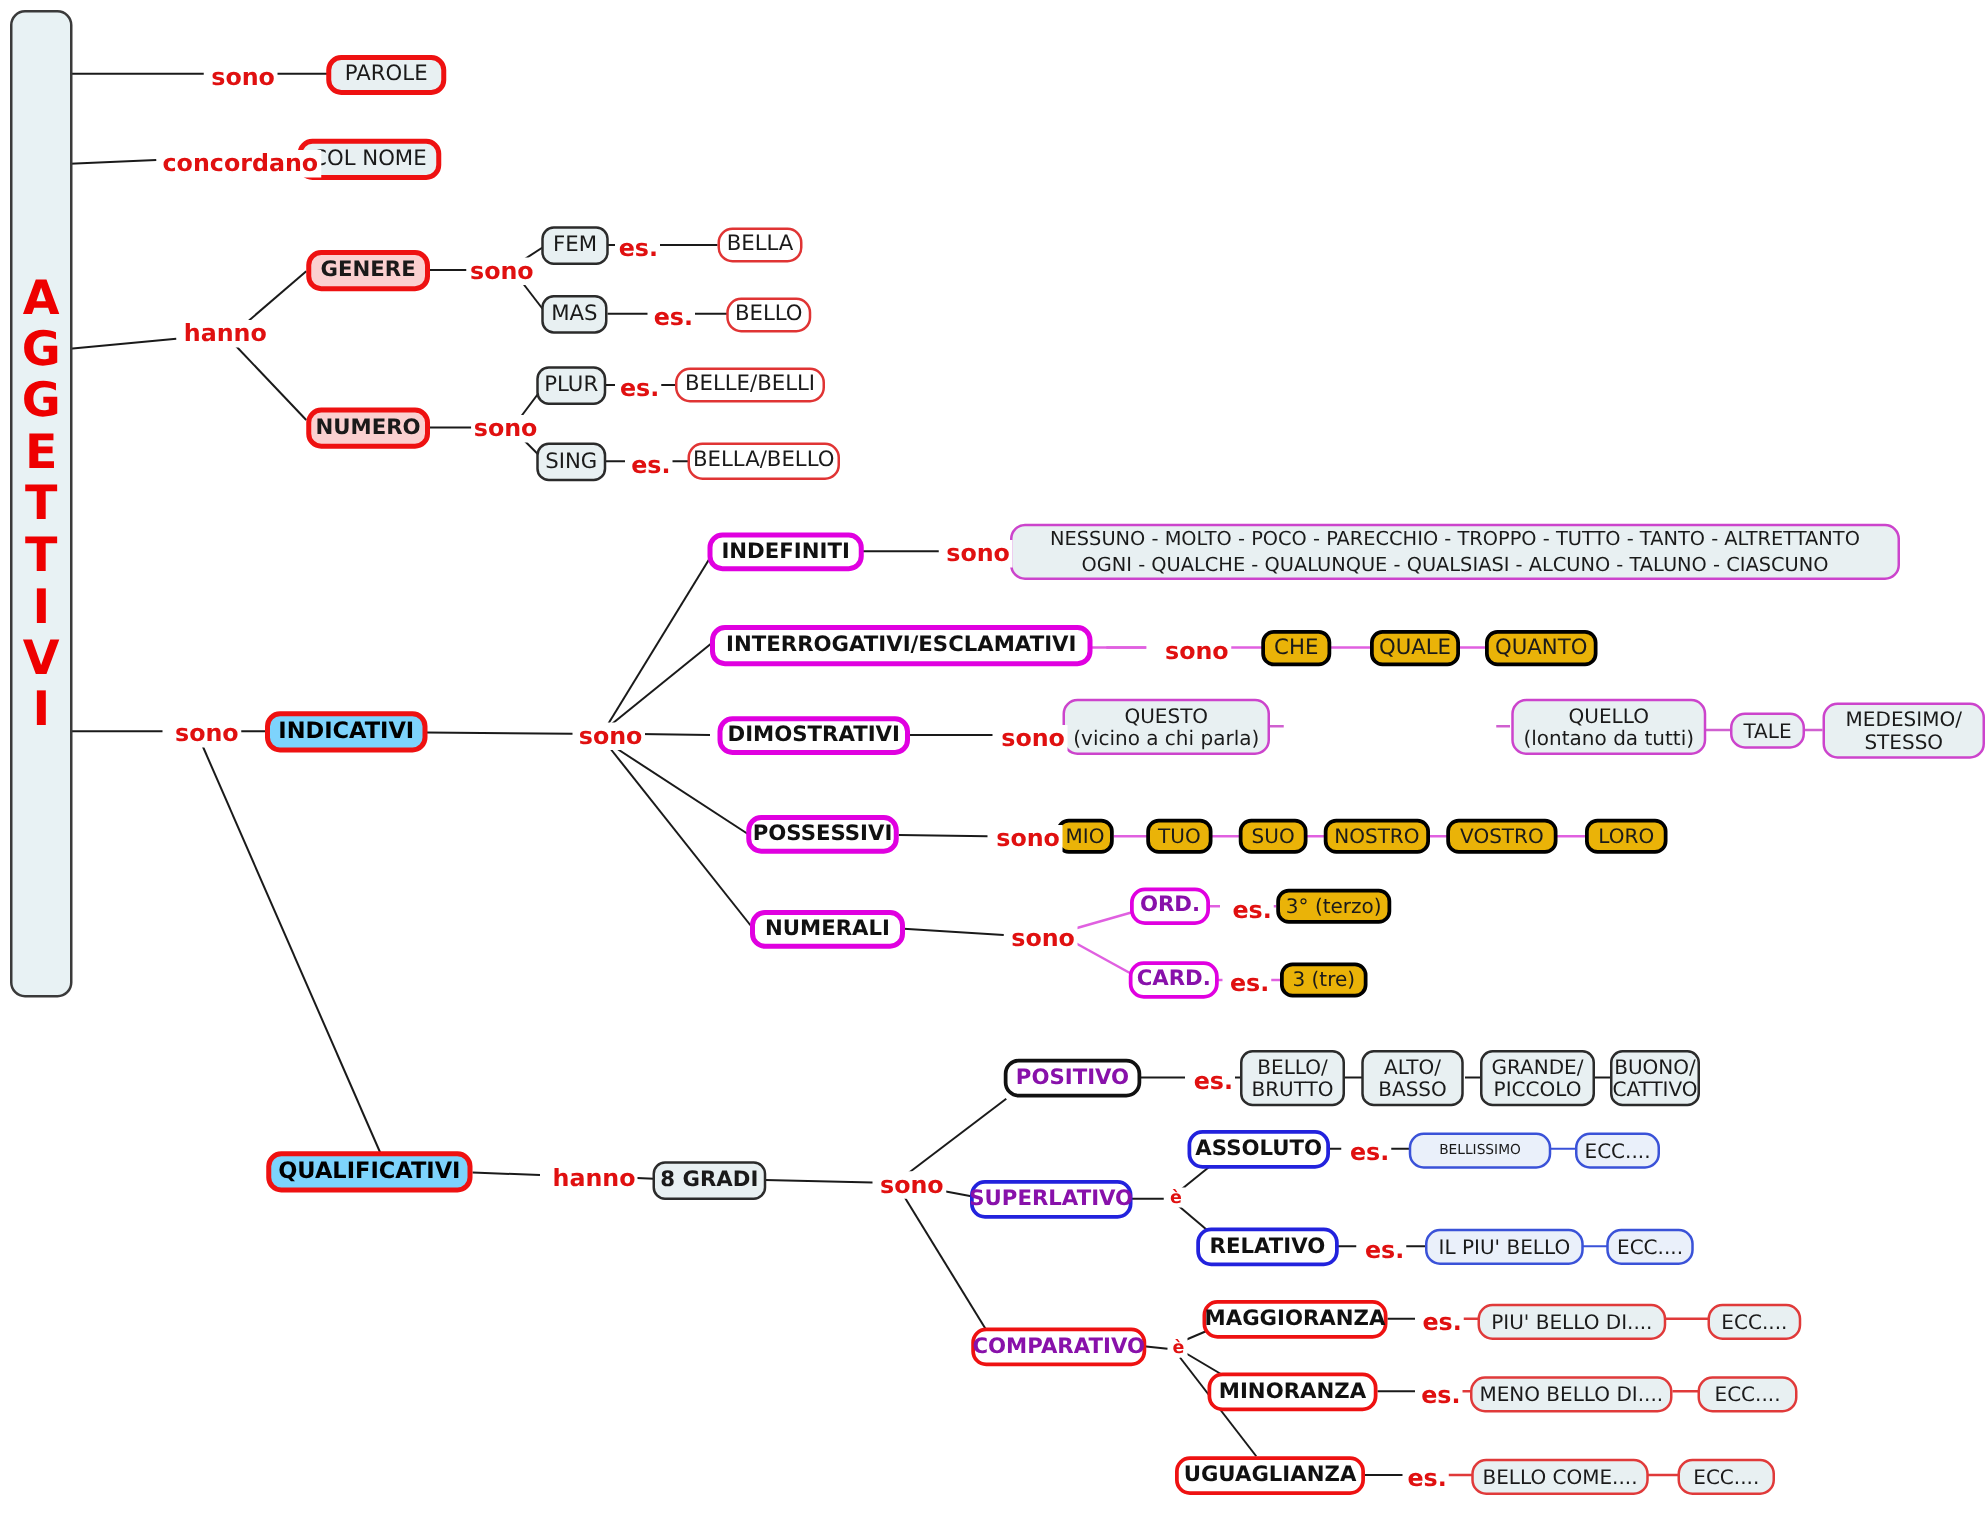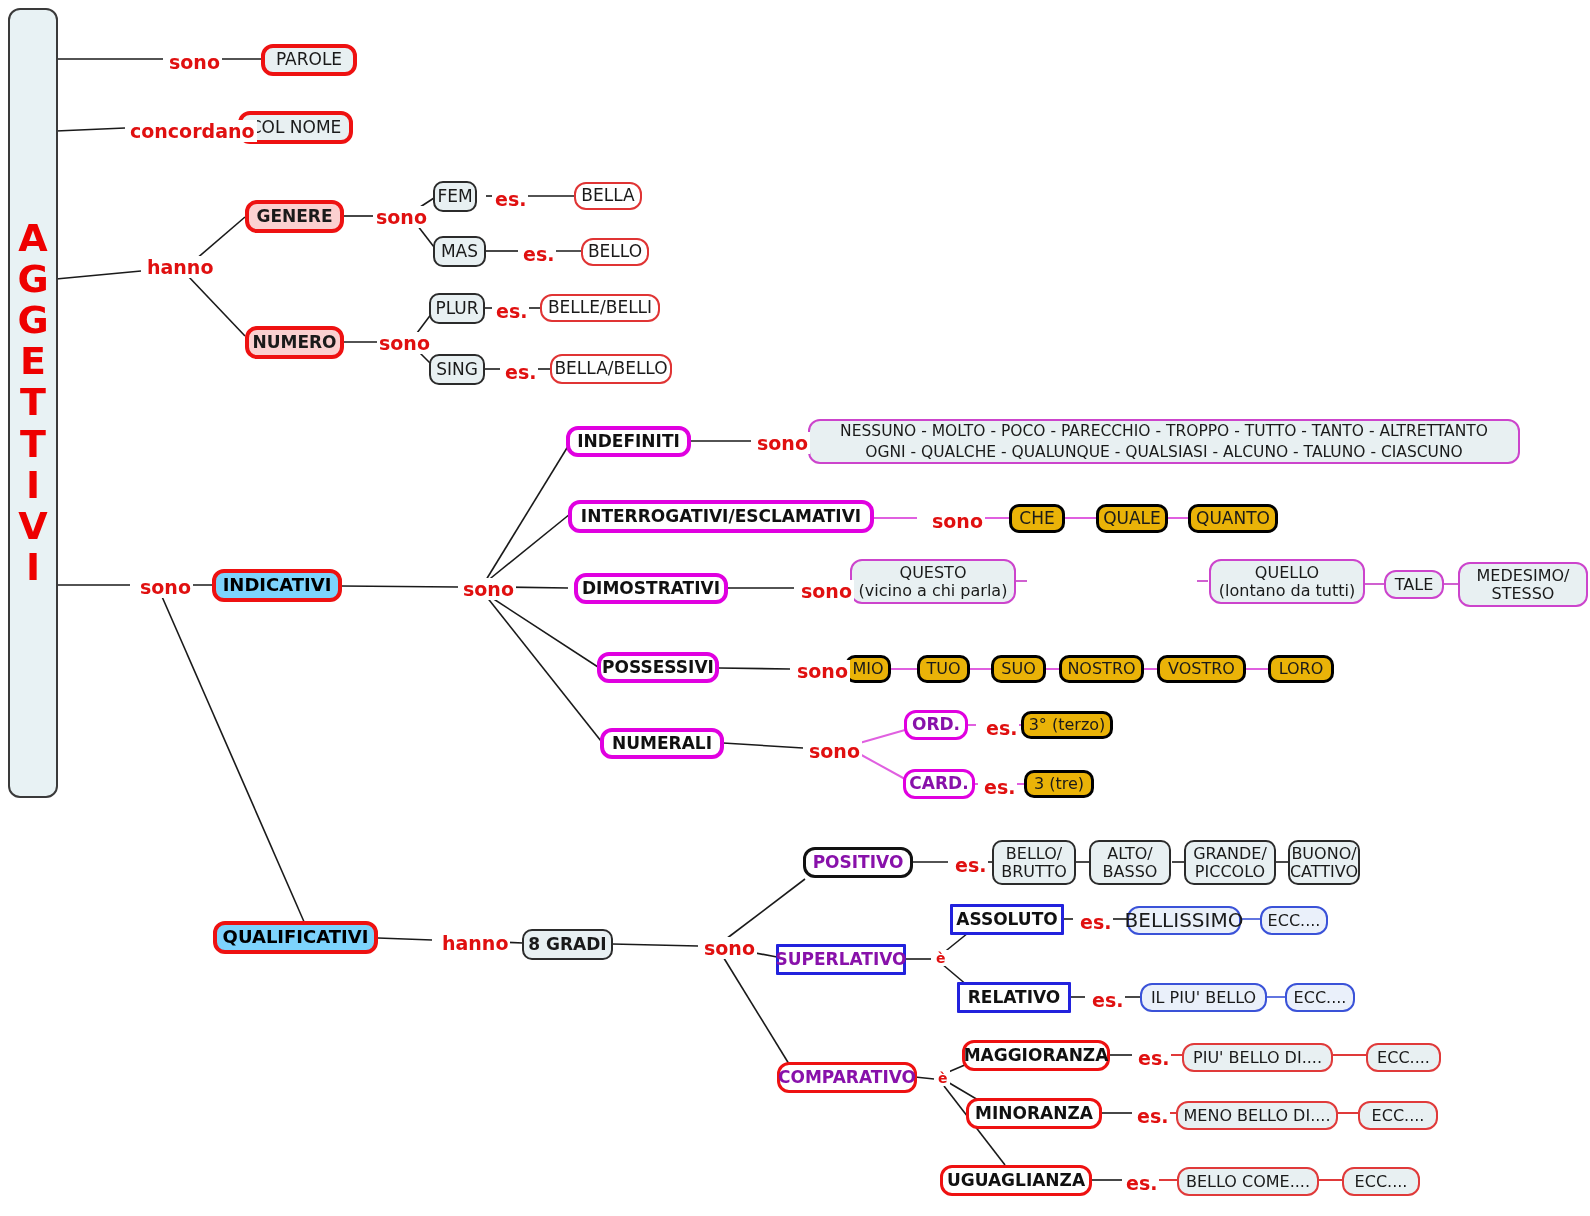--- a/index.html
+++ b/index.html
@@ -17,21 +17,21 @@
   .v-redfill{background:#fbd0d0;border:4px solid #ee1111;border-radius:12px;font-weight:bold;}
   .v-redthin{background:#ffffff;border:2px solid #e03434;border-radius:12px;}
   .v-yellow{background:#7dd3fc;border:4px solid #ee1111;border-radius:12px;font-weight:bold;color:#000;}
   .v-magenta{background:#ffffff;border:4px solid #e000e0;border-radius:12px;font-weight:bold;color:#111;}
   .v-magthin{background:#e8f0f2;border:2px solid #cc44cc;border-radius:12px;}
   .v-magthin2{background:#eab308;border:3px solid #000000;border-radius:10px;}
   .v-purpletxt{background:#ffffff;border:3px solid #e000e0;border-radius:12px;
                font-weight:bold;color:#8811aa;}
   .v-blackpurple{background:#ffffff;border:3px solid #111;border-radius:12px;
                font-weight:bold;color:#8811aa;}
-  .v-blue{background:#ffffff;border:3px solid #2222dd;border-radius:1px;font-weight:bold;color:#111;}
+  .v-blue{background:#ffffff;border:3px solid #2222dd;border-radius:12px;font-weight:bold;color:#111;}
   .v-bluethin{background:#eaf0fa;border:2px solid #3a52d8;border-radius:12px;}
   .v-redtxtbox{background:#ffffff;border:3px solid #ee1111;border-radius:12px;
                font-weight:bold;color:#8811aa;}
   .v-redbold{background:#ffffff;border:3px solid #ee1111;border-radius:12px;font-weight:bold;color:#111;}
   .v-redlight{background:#e8f0f2;border:2px solid #e03a3a;border-radius:12px;}
 
   .title-bar{position:absolute;left:8px;top:8px;width:46px;height:786px;
              background:#e8f2f4;border:2px solid #3a3a3a;border-radius:12px;
              display:flex;flex-direction:column;align-items:center;
              justify-content:center;z-index:4;}
@@ -223,21 +223,21 @@
   <div class="elabel" style="left:1136px;top:1047px;">es.</div>
   <div class="elabel" style="left:1135px;top:1105px;">es.</div>
   <div class="elabel" style="left:1124px;top:1172px;">es.</div>
 
   <div class="node v-redthick" style="left:261px;top:44px;width:96px;height:32px;">PAROLE</div>
   <div class="node v-redthick" style="left:238px;top:111px;width:115px;height:33px;">COL NOME</div>
 
   <div class="node v-redfill" style="left:245px;top:200px;width:99px;height:33px;">GENERE</div>
   <div class="node v-redfill" style="left:245px;top:326px;width:99px;height:33px;">NUMERO</div>
 
-  <div class="node v-plain" style="left:433px;top:181px;width:44px;height:31px;">FEM</div>
+  <div class="node v-plain" style="left:433px;top:181px;width:54px;height:31px;">FEM</div>
   <div class="node v-plain" style="left:433px;top:236px;width:53px;height:31px;">MAS</div>
   <div class="node v-plain" style="left:429px;top:293px;width:56px;height:31px;">PLUR</div>
   <div class="node v-plain" style="left:429px;top:354px;width:56px;height:31px;">SING</div>
 
   <div class="node v-redthin" style="left:574px;top:182px;width:68px;height:28px;">BELLA</div>
   <div class="node v-redthin" style="left:581px;top:238px;width:68px;height:28px;">BELLO</div>
   <div class="node v-redthin" style="left:540px;top:294px;width:120px;height:28px;">BELLE/BELLI</div>
   <div class="node v-redthin" style="left:550px;top:354px;width:122px;height:30px;">BELLA/BELLO</div>
 
   <div class="node v-yellow" style="left:212px;top:569px;width:130px;height:33px;font-size:18px;">INDICATIVI</div>
@@ -284,21 +284,21 @@
 BRUTTO</div>
   <div class="node v-plain" style="left:1089px;top:840px;width:82px;height:45px;font-size:16px;">ALTO/
 BASSO</div>
   <div class="node v-plain" style="left:1184px;top:840px;width:92px;height:45px;font-size:16px;">GRANDE/
 PICCOLO</div>
   <div class="node v-plain" style="left:1288px;top:840px;width:72px;height:45px;font-size:16px;">BUONO/
 CATTIVO</div>
 
   <div class="node v-blue" style="left:776px;top:944px;width:130px;height:31px;color:#8811aa;">SUPERLATIVO</div>
   <div class="node v-blue" style="left:950px;top:904px;width:114px;height:31px;">ASSOLUTO</div>
-  <div class="node v-bluethin" style="left:1127px;top:906px;width:114px;height:29px;font-size:20px;">BELLISSIMO</div>
+  <div class="node v-bluethin" style="left:1127px;top:906px;width:114px;height:29px;font-size:11px;">BELLISSIMO</div>
   <div class="node v-bluethin" style="left:1260px;top:906px;width:68px;height:29px;font-size:16px;">ECC....</div>
 
   <div class="node v-blue" style="left:957px;top:982px;width:114px;height:31px;">RELATIVO</div>
   <div class="node v-bluethin" style="left:1140px;top:983px;width:127px;height:29px;font-size:16px;">IL PIU' BELLO</div>
   <div class="node v-bluethin" style="left:1285px;top:983px;width:70px;height:29px;font-size:16px;">ECC....</div>
 
   <div class="node v-redtxtbox" style="left:777px;top:1062px;width:140px;height:31px;">COMPARATIVO</div>
   <div class="node v-redbold" style="left:962px;top:1040px;width:148px;height:31px;">MAGGIORANZA</div>
   <div class="node v-redlight" style="left:1182px;top:1043px;width:151px;height:29px;font-size:16px;">PIU' BELLO DI....</div>
   <div class="node v-redlight" style="left:1366px;top:1043px;width:75px;height:29px;font-size:16px;">ECC....</div>

